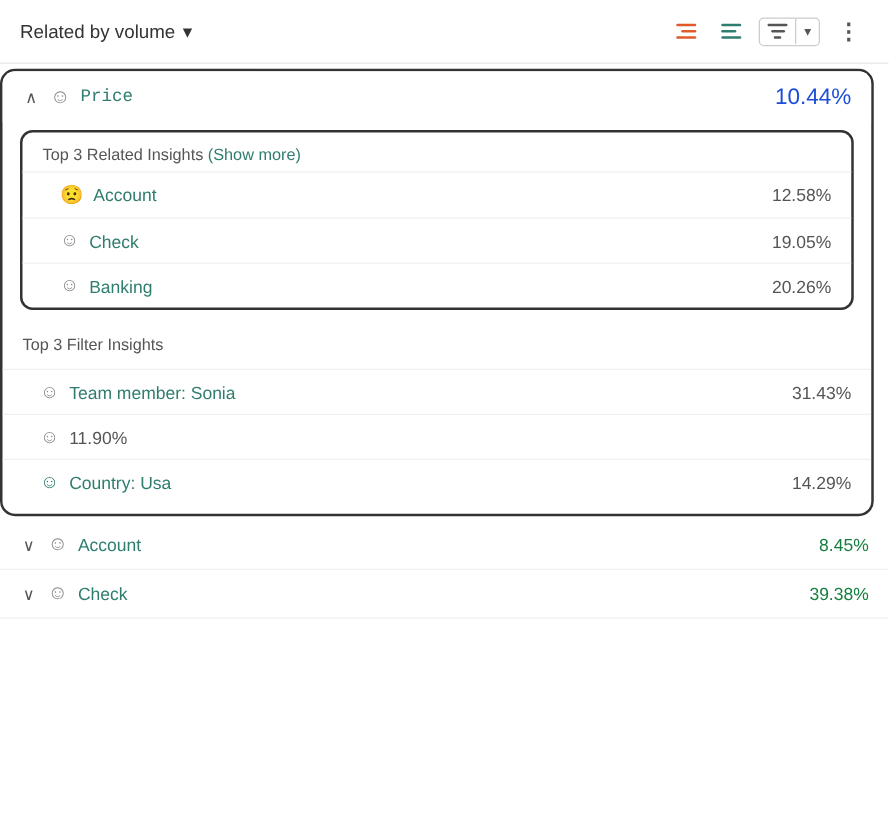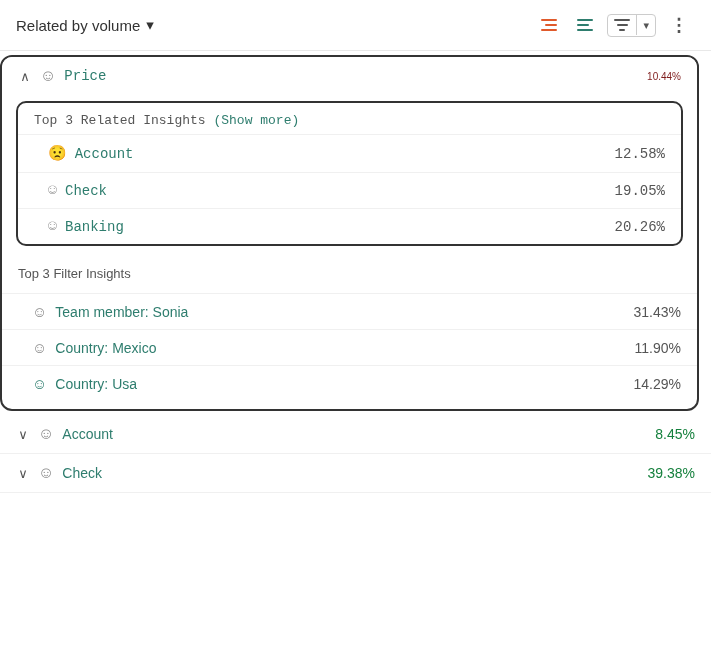--- a/index.html
+++ b/index.html
@@ -174,31 +174,30 @@
       font-size: 16px;
       margin-right: 8px;
     }
     .price-header .label {
       color: #2e7d6e;
       font-size: 14px;
       flex: 1;
       font-family: Liberation Mono, monospace;
     }
     .price-header .pct {
-      color: #7f1d1d;
-      font-size: 10px;
+      color: #1d4ed8;
+      font-size: 18px;
     }
 
     
     .related-box {
       border: 2px solid #333;
       border-radius: 10px;
       margin: 6px 14px 10px 14px;
       background: #fff;
-      font-family: Liberation Mono, monospace;
     }
     .related-header {
       padding: 10px 16px 6px 16px;
       font-size: 13px;
       color: #555;
     }
     .related-header .show-more {
       color: #2e7d6e;
       cursor: pointer;
       text-decoration: none;
@@ -325,21 +324,20 @@
     </div>
 
     <div class="sub-row">
       <span class="smiley smiley-neutral">☺</span>
       <span class="label">Team member: Sonia</span>
       <span class="pct">31.43%</span>
     </div>
 
     <div class="sub-row">
       <span class="smiley smiley-neutral">☺</span>
-      <span class="label">Country: Mexico</span>
       <span class="pct">11.90%</span>
     </div>
 
     <div class="sub-row" style="margin-bottom:8px;">
       <span class="smiley smiley-positive">☺</span>
       <span class="label">Country: Usa</span>
       <span class="pct">14.29%</span>
     </div>
   </div>
 

